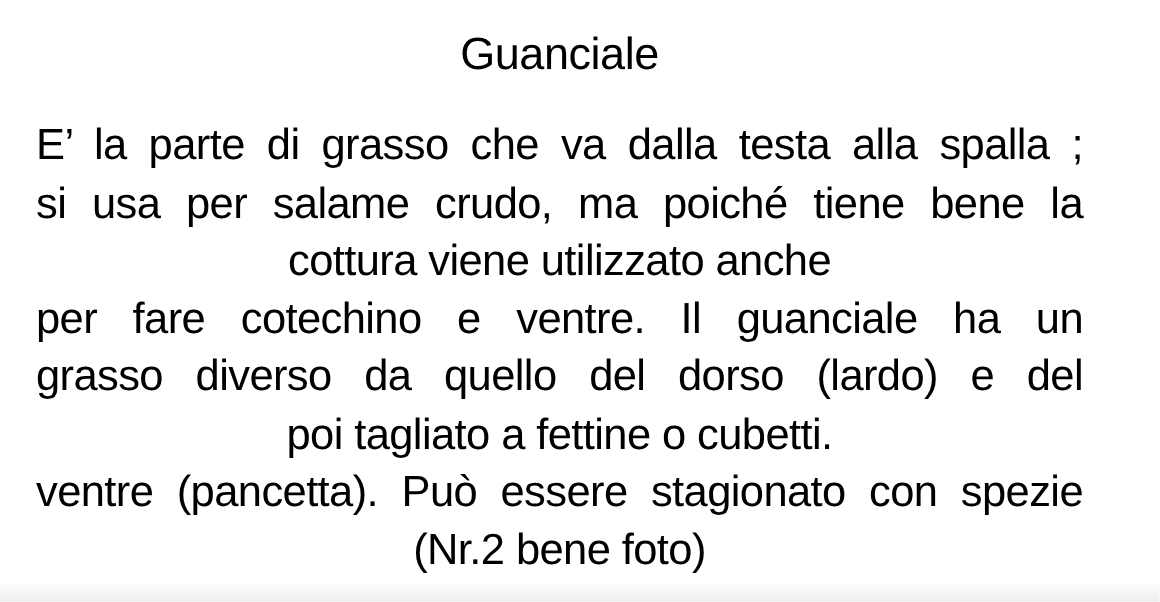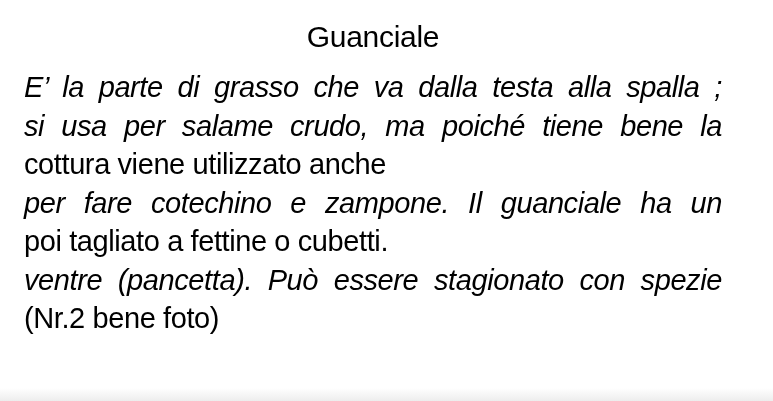--- a/index.html
+++ b/index.html
@@ -19,55 +19,55 @@
     position: absolute;
     left: 24px;
     top: 17px;
     width: 698px;
   }
   .slide-title {
     font-size: 30px;
     line-height: 39px;
     font-weight: 400;
     text-align: center;
-    margin: 0 0 12px 0;
+    margin: 0 0 22px 0;
     letter-spacing: -0.3px;
   }
   .text-line {
     font-size: 29px;
     line-height: 38.5px;
     letter-spacing: -0.4px;
     white-space: nowrap;
-    text-align: left;
+    text-align: center;
   }
   .text-line.justified {
     white-space: normal;
     text-align: justify;
     text-align-last: justify;
-    font-style: italic;
   }
   .slide-bottom-edge {
     position: absolute;
     left: 0;
     bottom: 0;
     width: 773px;
     height: 13px;
     background: linear-gradient(to bottom, rgba(237,237,237,0), var(--fade, #ededed));
     pointer-events: none;
   }
 </style>
 </head>
 <body style="background: rgb(255, 255, 255); color: rgb(0, 0, 0);">
 
 <div class="slide">
   <h1 class="slide-title">Guanciale</h1>
   <div class="slide-body">
     <div class="text-line justified">E’ la parte di grasso che va dalla testa alla spalla ;</div>
     <div class="text-line justified">si usa per salame crudo, ma poiché tiene bene la</div>
     <div class="text-line">cottura viene utilizzato anche</div>
-    <div class="text-line justified">per fare cotechino e zampone. Il guanciale ha un</div>
+    <div class="text-line justified">per fare cotechino e ventre. Il guanciale ha un</div>
+    <div class="text-line justified">grasso diverso da quello del dorso (lardo) e del</div>
     <div class="text-line">poi tagliato a fettine o cubetti.</div>
     <div class="text-line justified">ventre (pancetta). Può essere stagionato con spezie</div>
     <div class="text-line">(Nr.2 bene foto)</div>
   </div>
 </div>
 
 <div class="slide-bottom-edge"></div>
 
 </body></html>

